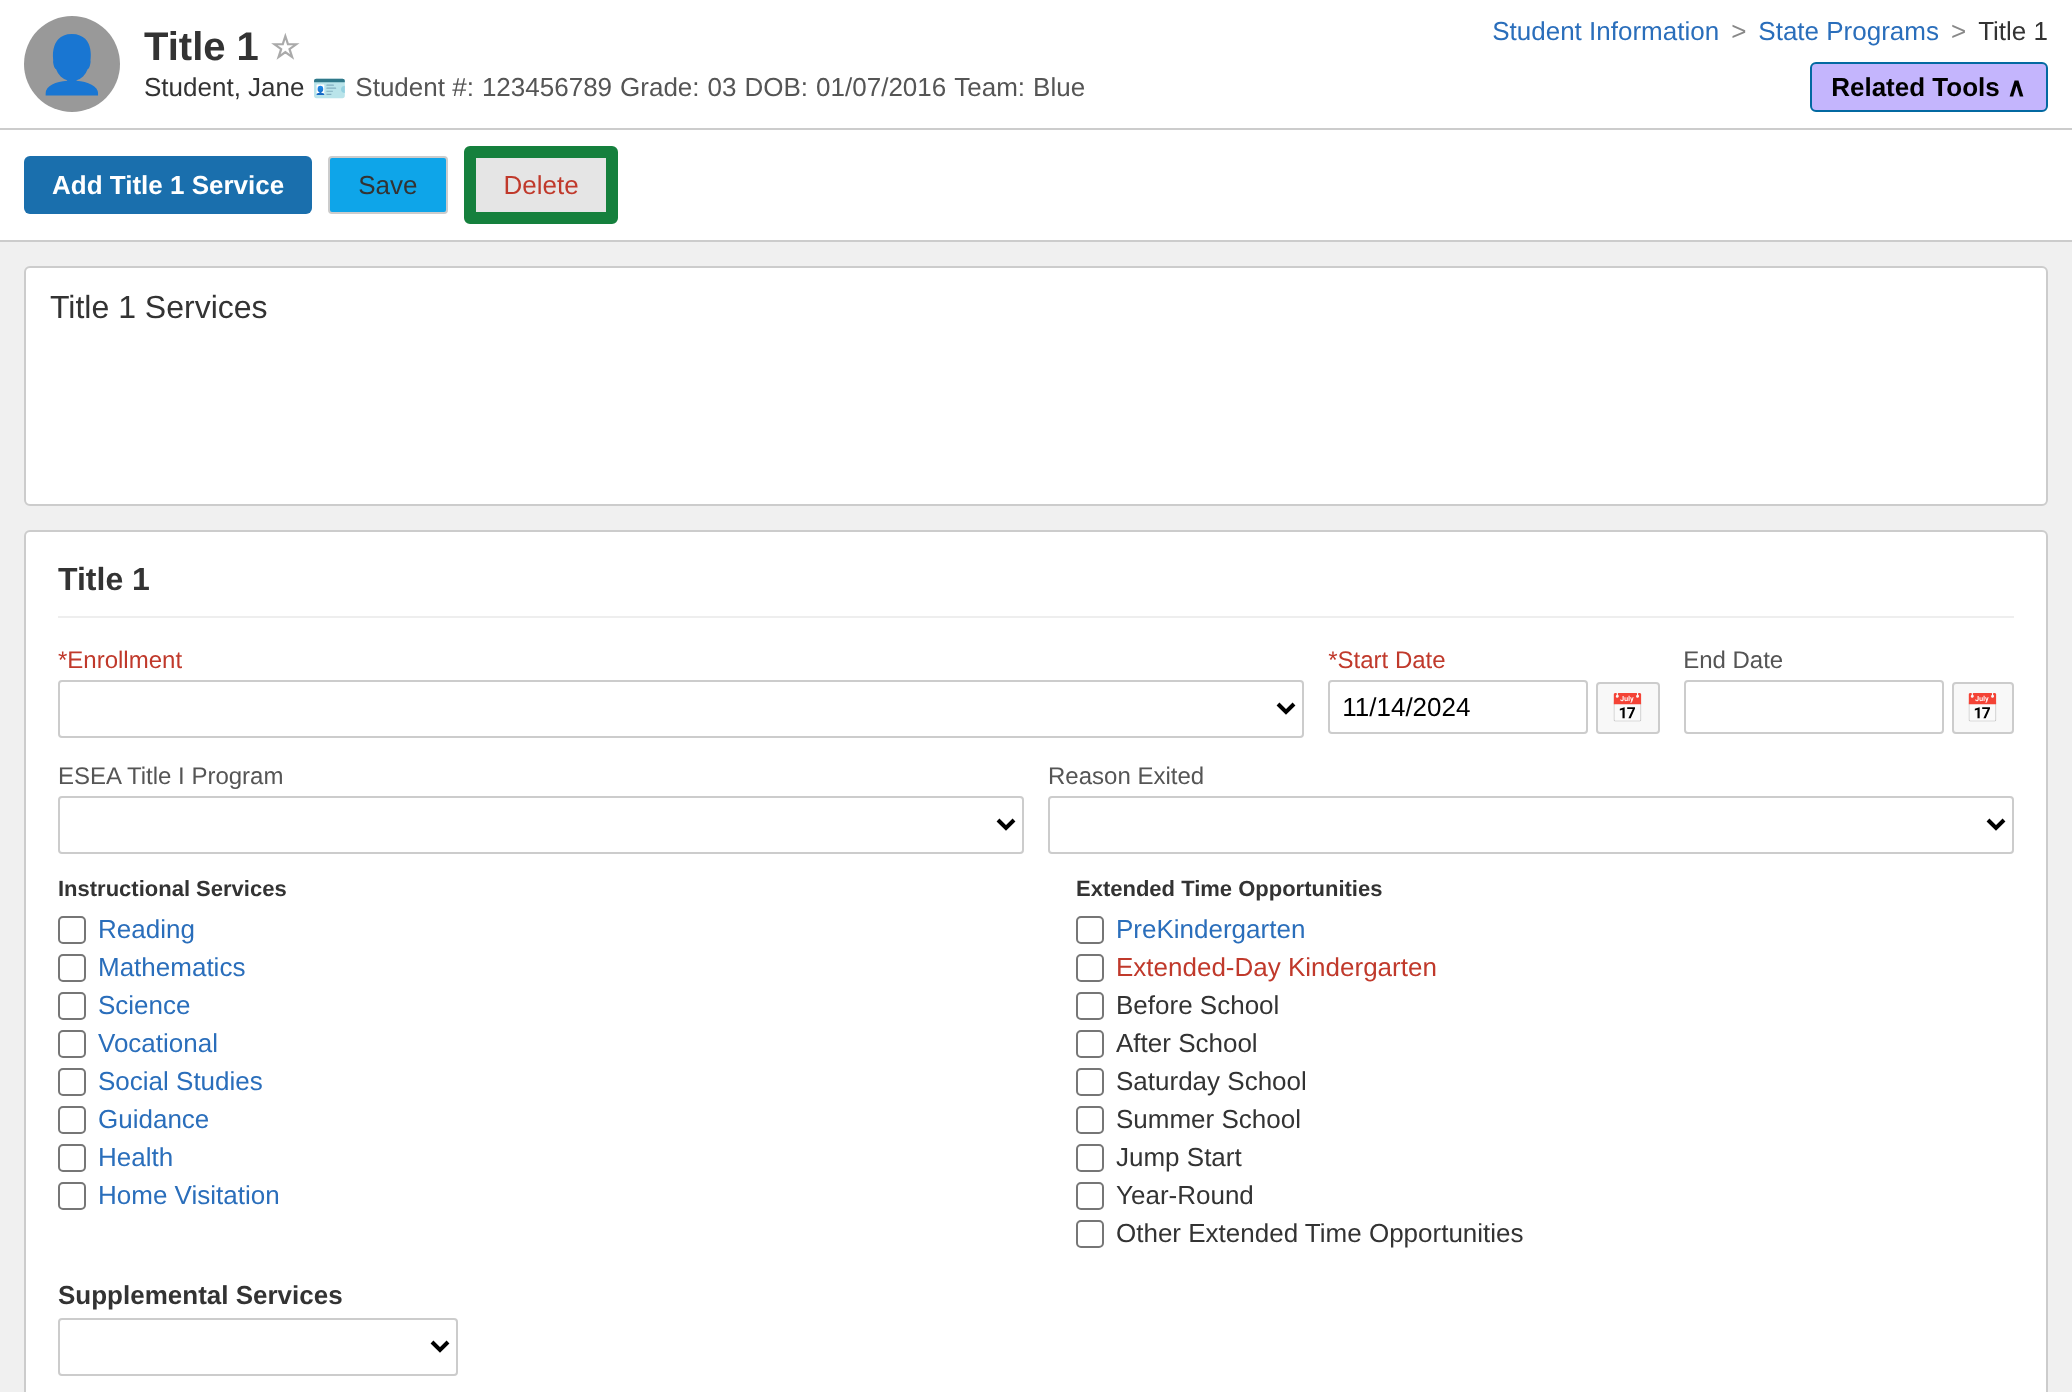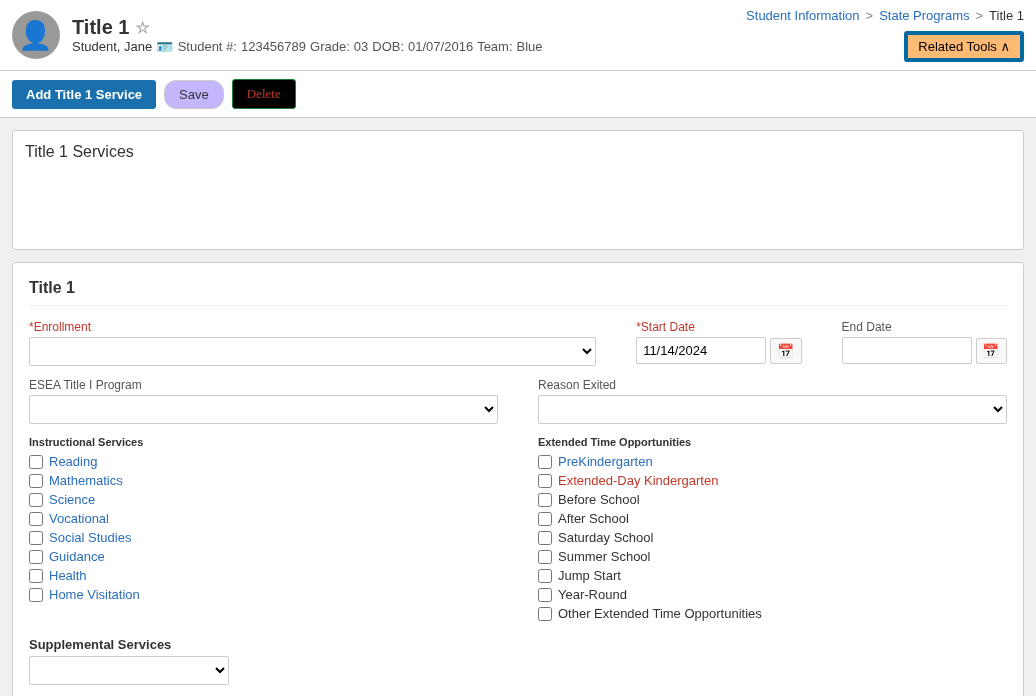--- a/index.html
+++ b/index.html
@@ -12,36 +12,36 @@
     .header-title { font-size: 20px; font-weight: bold; color: #333; display: flex; align-items: center; gap: 6px; }
     .star-icon { color: #aaa; font-size: 16px; cursor: pointer; }
     .student-info { font-size: 13px; color: #555; display: flex; align-items: center; gap: 4px; }
     .student-name { font-weight: normal; color: #333; }
     .id-icon { color: #555; font-size: 14px; }
     .breadcrumb { display: flex; align-items: center; gap: 6px; font-size: 13px; color: #2a6ebb; }
     .breadcrumb a { color: #2a6ebb; text-decoration: none; }
     .breadcrumb-sep { color: #888; }
     .breadcrumb-current { color: #333; }
     .header-right { display: flex; flex-direction: column; align-items: flex-end; gap: 8px; }
-    .related-tools-btn { border: 4px solid #0369a1; background: #fdba74; padding: 4px 10px; cursor: pointer; font-size: 13px; border-radius: 3px; display: flex; align-items: center; gap: 4px; }
+    .related-tools-btn { border: 1px solid #0369a1; background: #c4b5fd; padding: 4px 10px; cursor: pointer; font-size: 13px; border-radius: 3px; display: flex; align-items: center; gap: 4px; font-weight: bold; }
 
     .toolbar { background: #fff; padding: 8px 12px; border-bottom: 1px solid #ccc; display: flex; gap: 8px; align-items: center; }
     .btn-primary { background: #1a6fad; color: #fff; border: none; padding: 7px 14px; font-size: 13px; border-radius: 3px; cursor: pointer; font-weight: bold; }
-    .btn-default { background: #c4b5fd; color: #333; border: 1px solid #ccc; padding: 6px 14px; font-size: 13px; border-radius: 12px; cursor: pointer; }
-    .btn-danger { background: #000000; color: #c0392b; border: 1px solid #15803d; padding: 6px 14px; font-size: 13px; border-radius: 3px; cursor: pointer; font-family: Liberation Serif, serif; }
+    .btn-default { background: #0ea5e9; color: #333; border: 1px solid #ccc; padding: 6px 14px; font-size: 13px; border-radius: 2px; cursor: pointer; }
+    .btn-danger { background: #e5e5e5; color: #c0392b; border: 6px solid #15803d; padding: 6px 14px; font-size: 13px; border-radius: 3px; cursor: pointer; }
 
     .main { padding: 12px; overflow-y: auto; height: calc(696px - 112px); background: #f0f0f0; display: flex; flex-direction: column; gap: 12px; }
 
     .services-panel { background: #fff; border: 1px solid #ccc; border-radius: 3px; padding: 12px; min-height: 120px; }
     .services-panel-title { font-size: 16px; color: #333; margin-bottom: 12px; }
 
     .form-panel { background: #fff; border: 1px solid #ccc; border-radius: 3px; padding: 16px; }
     .form-panel-title { font-size: 16px; font-weight: bold; color: #333; margin-bottom: 14px; padding-bottom: 8px; border-bottom: 1px solid #eee; }
 
-    .form-row { display: flex; gap: 40px; margin-bottom: 12px; }
+    .form-row { display: flex; gap: 12px; margin-bottom: 12px; }
     .form-group { display: flex; flex-direction: column; gap: 3px; }
     .form-group.half { flex: 1; }
 
     label { font-size: 12px; color: #555; }
     label.required { color: #c0392b; }
 
     select { border: 1px solid #ccc; padding: 5px 6px; font-size: 13px; border-radius: 2px; background: #fff; width: 100%; }
     input[type="text"] { border: 1px solid #ccc; padding: 5px 6px; font-size: 13px; border-radius: 2px; width: 130px; }
 
     .date-group { display: flex; align-items: center; gap: 4px; }

